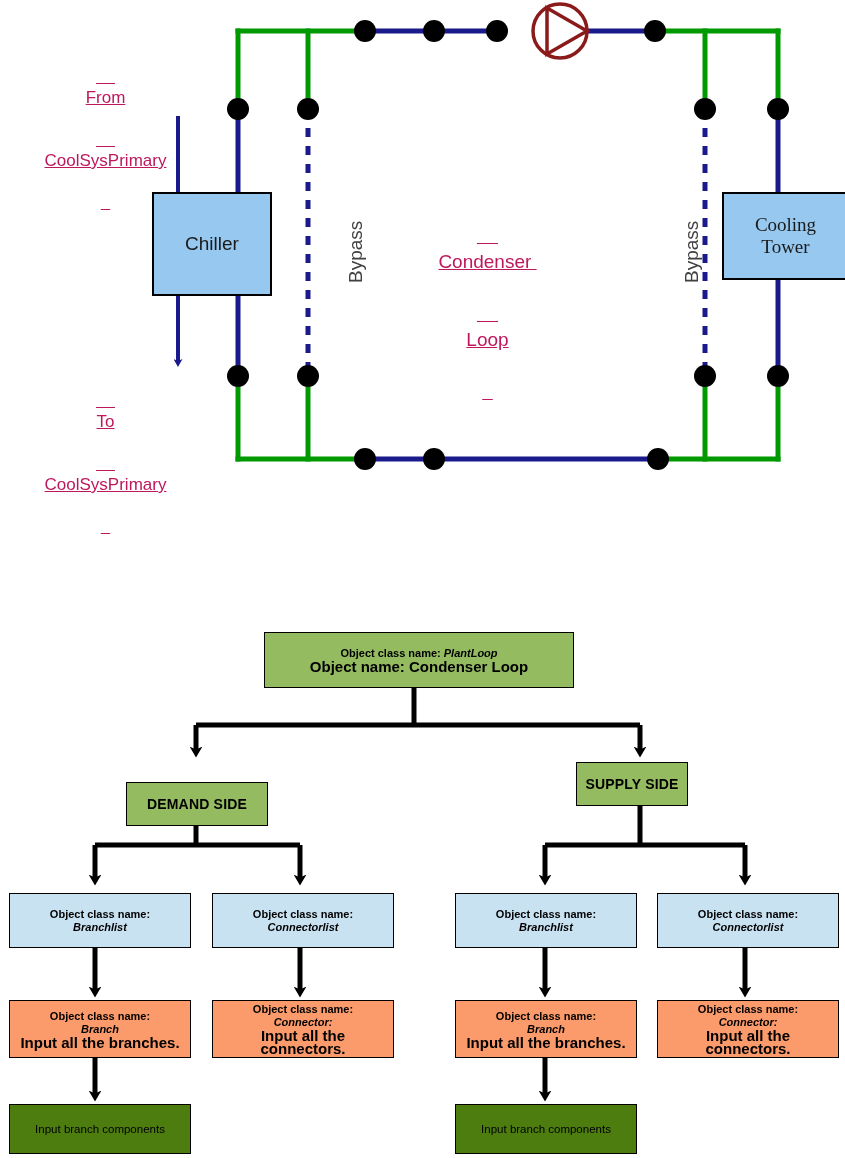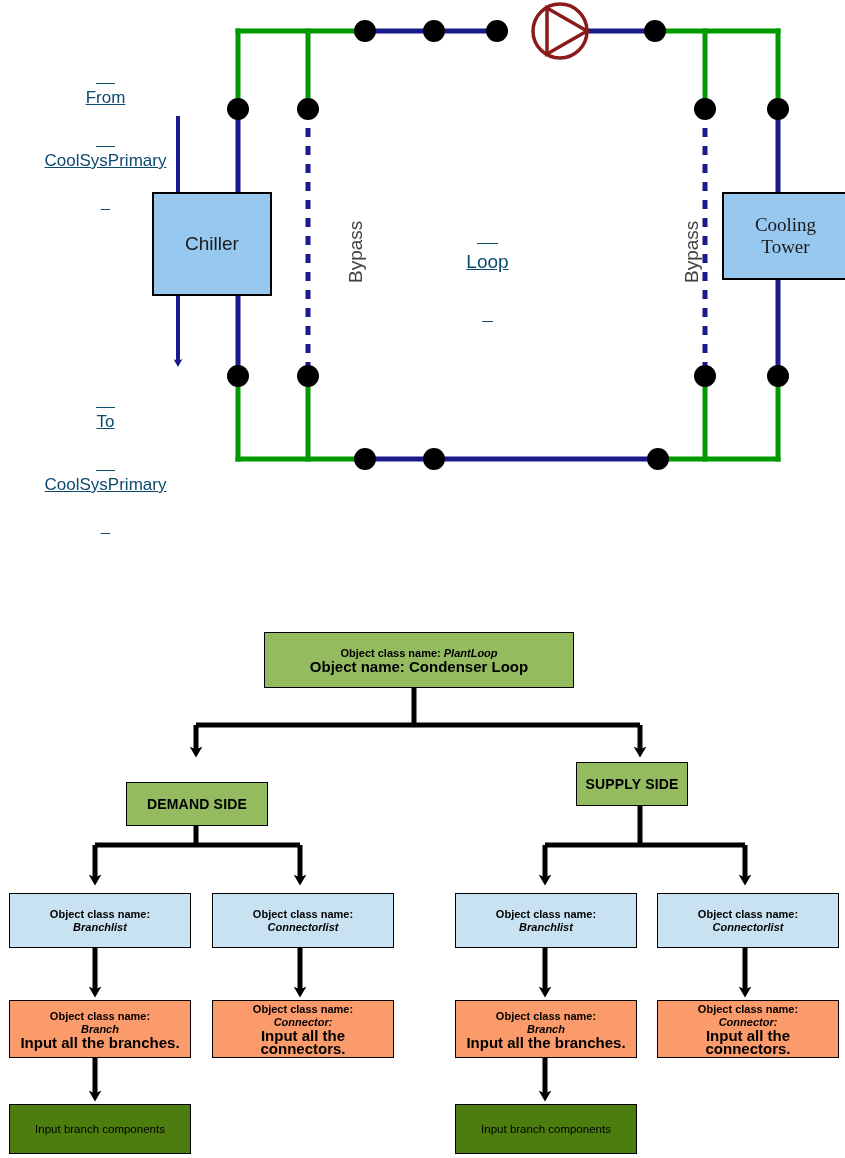--- a/index.html
+++ b/index.html
@@ -29,21 +29,21 @@
     overflow: visible;
   }
 
   
   .loop-label {
     position: absolute;
     text-align: center;
     font-family: "Liberation Sans", sans-serif;
     font-size: 17px;
     line-height: 21px;
-    color: #0c4a6e;
+    color: #be185d;
     text-decoration: underline;
     white-space: pre;
   }
   .equip-box {
     position: absolute;
     box-sizing: border-box;
     background: #96c8f0;
     border: 2px solid #000000;
     color: #1a1a1a;
     font-family: "Liberation Sans", sans-serif;
@@ -212,20 +212,21 @@
     <div>From</div>
     <div>CoolSysPrimary</div>
   </div>
 
   <div class="loop-label" style="left:18px; top:369px; width:175px;">
     <div>To</div>
     <div>CoolSysPrimary</div>
   </div>
 
   <div class="loop-label" style="left:400px; top:197px; width:175px; font-size:19px; line-height:26px;">
+    <div>Condenser </div>
     <div>Loop</div>
   </div>
 
   <div class="equip-box" style="left:152px; top:192px; width:120px; height:104px;">
     <span>Chiller</span>
   </div>
 
   <div class="equip-box" style="left:722px; top:192px; width:127px; height:88px; white-space:pre-line;font-family:Liberation Serif, serif;">
     <span>Cooling
 Tower</span>

